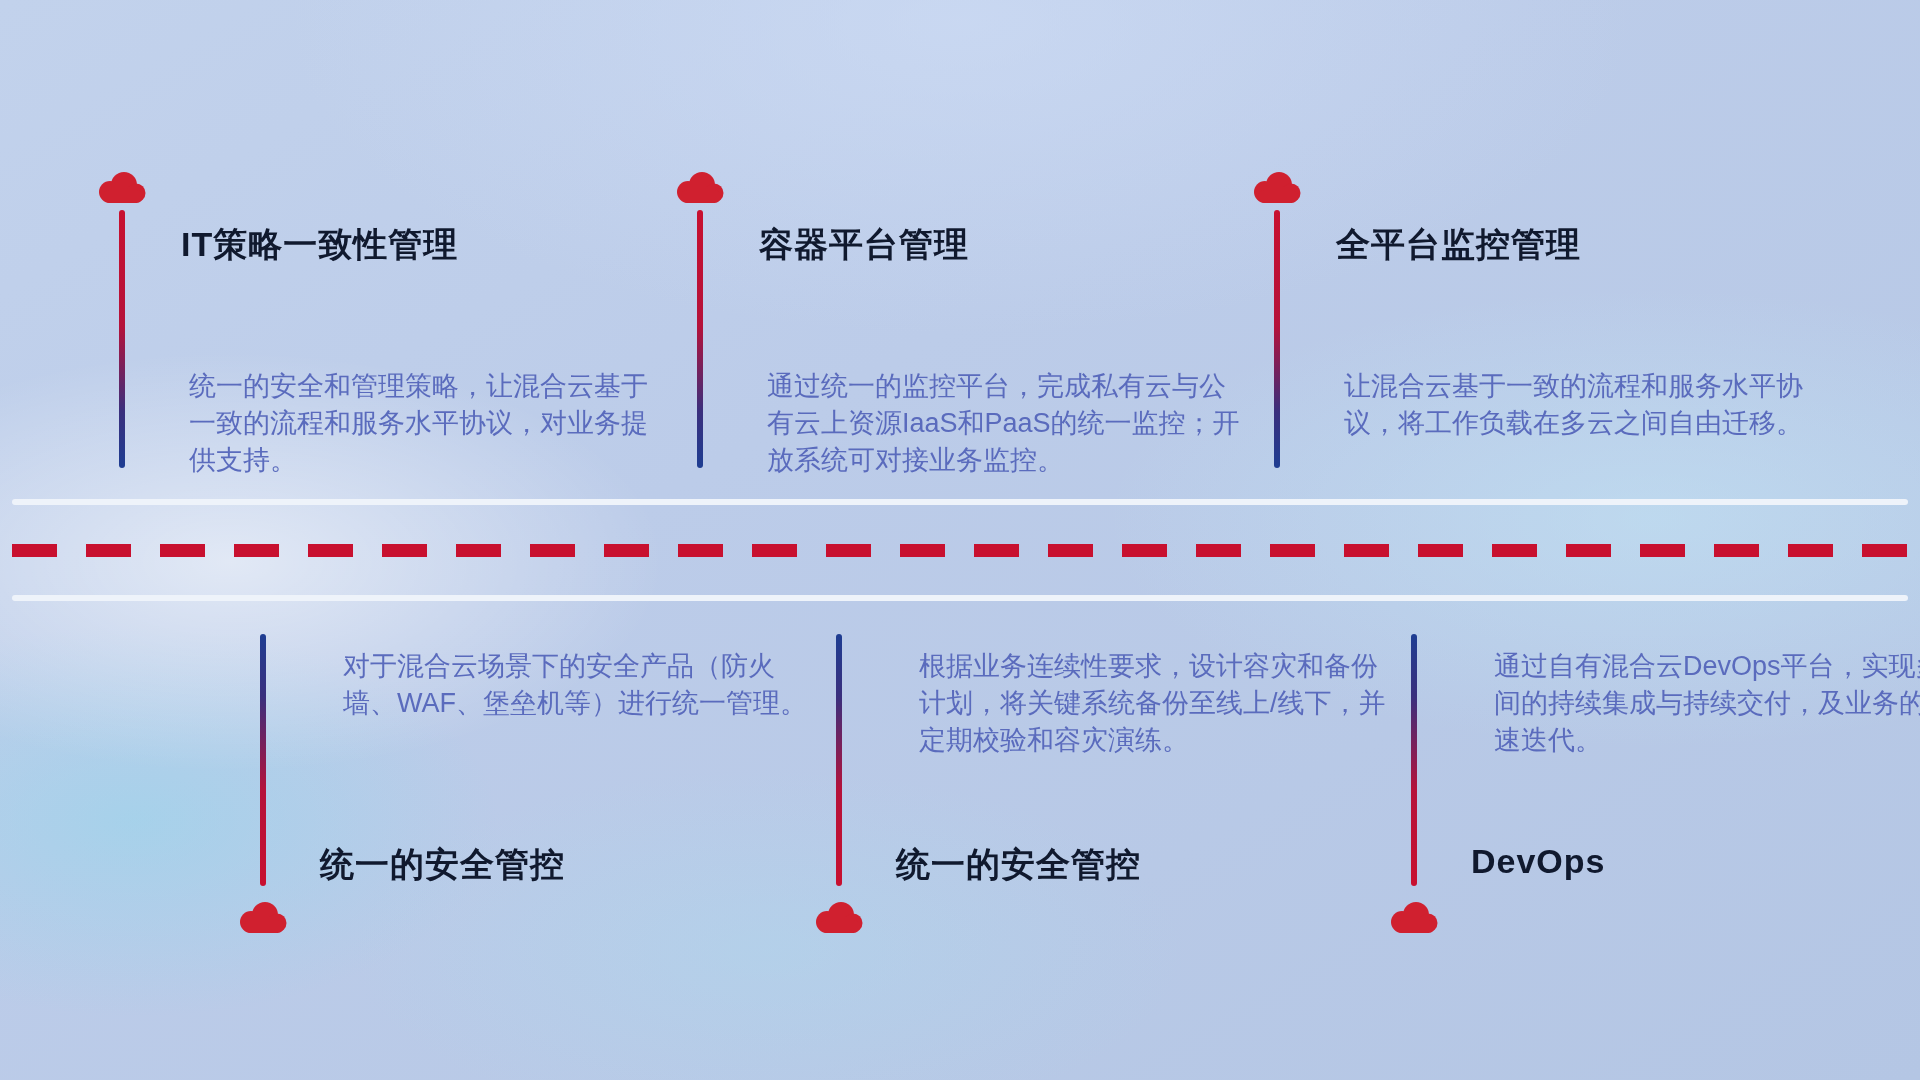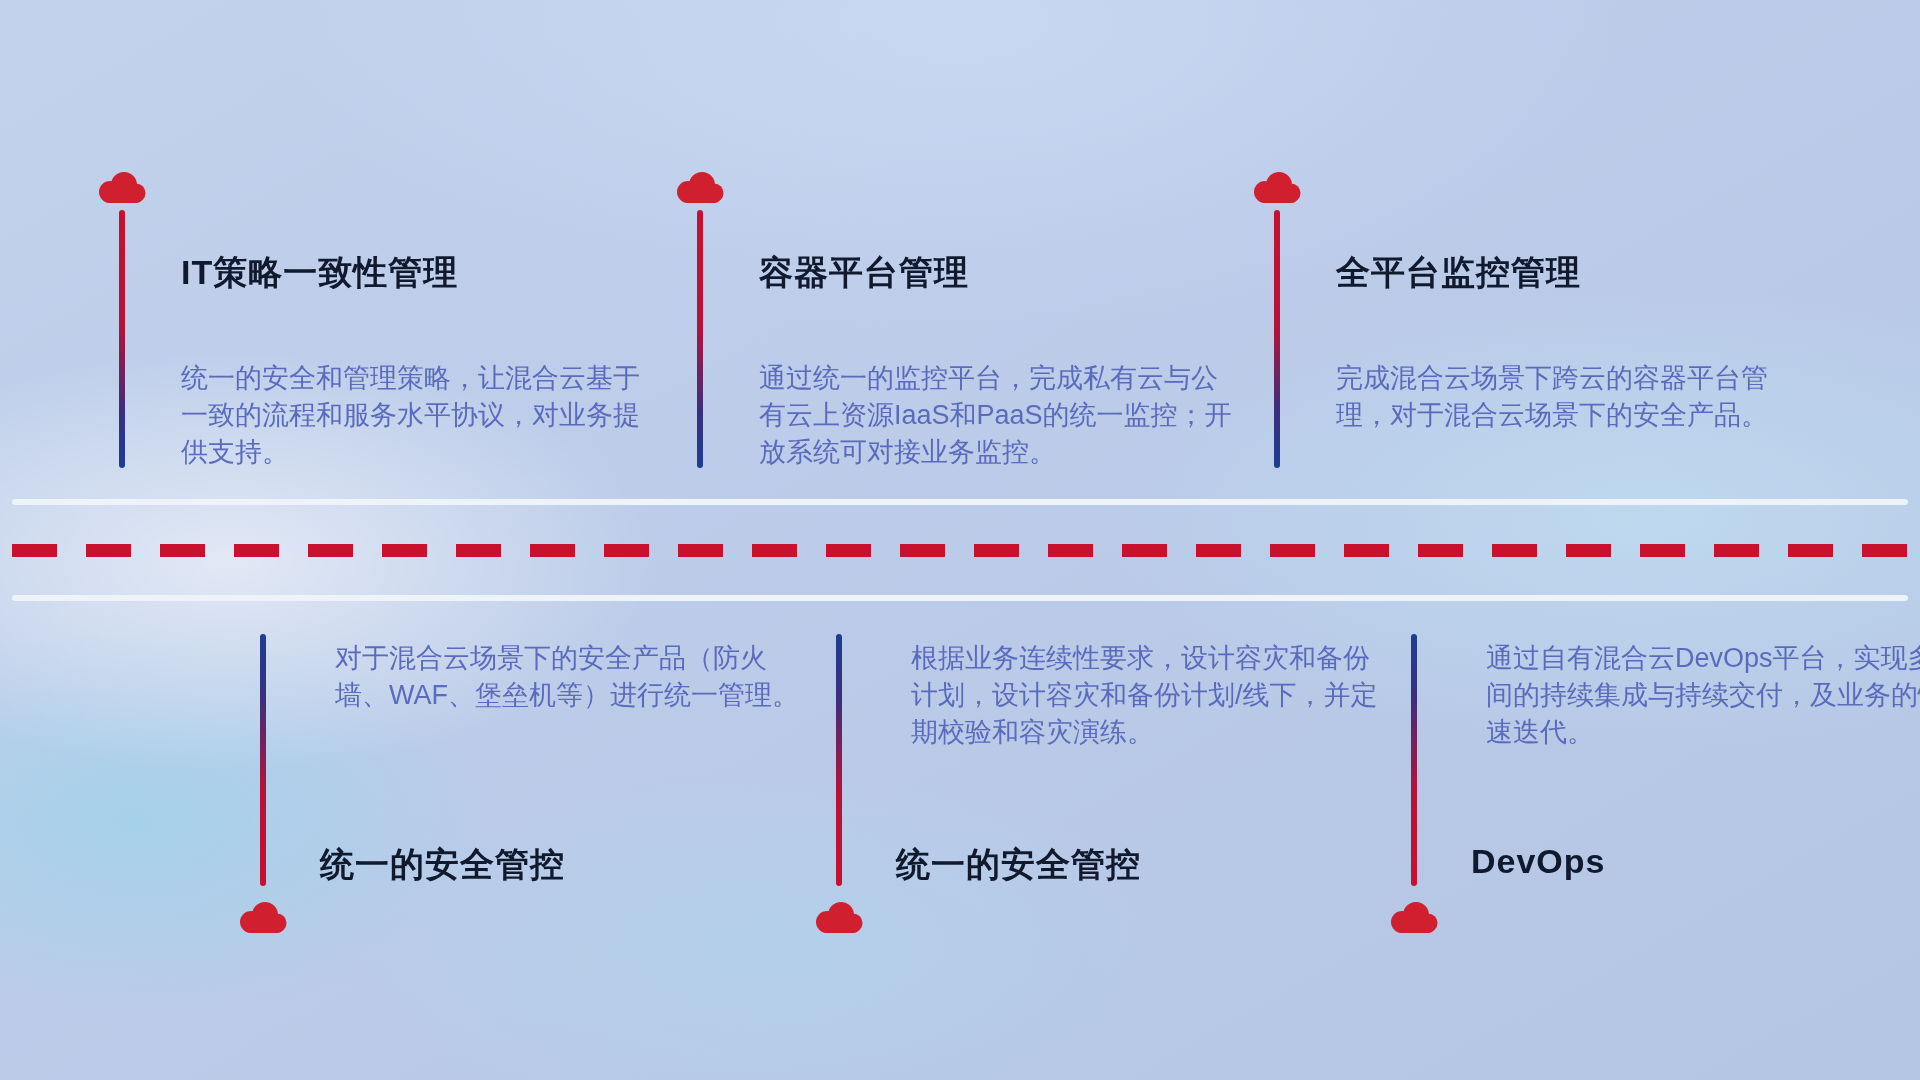--- a/index.html
+++ b/index.html
@@ -21,27 +21,27 @@
   .cloud{position:absolute;left:0;width:56px;height:38px;}
   .cloud svg{display:block;}
   .pole{position:absolute;width:6px;border-radius:3px;}
   .pole.down{left:25px;background:linear-gradient(180deg,#c8102f 0%,#b5123a 45%,#3a2f7d 78%,#1e3d92 100%);}
   .pole.up{left:25px;background:linear-gradient(180deg,#1e3d92 0%,#3a2f7d 25%,#b5123a 62%,#c8102f 100%);}
   .title{
     position:absolute;left:87px;margin:0;
     font-size:34px;font-weight:bold;color:#10192e;letter-spacing:1px;white-space:nowrap;
   }
   .desc{
-    position:absolute;left:87px;margin:0;width:480px;
+    position:absolute;left:87px;margin:8px;width:480px;
     font-size:27px;line-height:37px;color:#5a6bbd;
   }
   
   .item.top .cloud{top:0;}
   .item.top .pole{top:40px;height:258px;}
-  .item.top .title{top:52px;margin-top:28px;}
+  .item.top .title{top:52px;}
   .item.top .desc{top:190px;}
   
   .item.bottom .pole{top:0;height:252px;}
   .item.bottom .desc{top:6px;left:100px;}
   .item.bottom .title{top:208px;left:85px;}
   .item.bottom .cloud{top:266px;}
   
   #top1{left:94px;top:170px;}
   #top2{left:672px;top:170px;}
   #top3{left:1249px;top:170px;}
@@ -94,21 +94,21 @@
     <div class="cloud">
       <svg viewBox="0 0 56 36" width="56" height="36">
         <circle cx="16" cy="22" r="11" fill="#d0202f"></circle>
         <circle cx="30" cy="15" r="13" fill="#d0202f"></circle>
         <circle cx="42" cy="23" r="9.5" fill="#d0202f"></circle>
         <rect x="9" y="20" width="40" height="13" rx="6.5" fill="#d0202f"></rect>
       </svg>
     </div>
     <div class="pole down"></div>
     <h2 class="title">全平台监控管理</h2>
-    <p class="desc">完成混合云场景下跨云的容器平台管理，对于混合云场景下的安全产品。</p>
+    <p class="desc">让混合云基于一致的流程和服务水平协议，将工作负载在多云之间自由迁移。</p>
   </div>
 
   <div class="road-line upper"></div>
   <div class="road-dash"></div>
   <div class="road-line lower"></div>
 
   <div class="item bottom" id="bot1">
     <div class="pole up"></div>
     <p class="desc">对于混合云场景下的安全产品（防火墙、WAF、堡垒机等）进行统一管理。</p>
     <h2 class="title">统一的安全管控</h2>
@@ -117,21 +117,21 @@
         <circle cx="16" cy="22" r="11" fill="#d0202f"></circle>
         <circle cx="30" cy="15" r="13" fill="#d0202f"></circle>
         <circle cx="42" cy="23" r="9.5" fill="#d0202f"></circle>
         <rect x="9" y="20" width="40" height="13" rx="6.5" fill="#d0202f"></rect>
       </svg>
     </div>
   </div>
 
   <div class="item bottom" id="bot2">
     <div class="pole up"></div>
-    <p class="desc">根据业务连续性要求，设计容灾和备份计划，设计容灾和备份计划/线下，并定期校验和容灾演练。</p>
+    <p class="desc">根据业务连续性要求，设计容灾和备份计划，将关键系统备份至线上/线下，并定期校验和容灾演练。</p>
     <h2 class="title">统一的安全管控</h2>
     <div class="cloud">
       <svg viewBox="0 0 56 36" width="56" height="36">
         <circle cx="16" cy="22" r="11" fill="#d0202f"></circle>
         <circle cx="30" cy="15" r="13" fill="#d0202f"></circle>
         <circle cx="42" cy="23" r="9.5" fill="#d0202f"></circle>
         <rect x="9" y="20" width="40" height="13" rx="6.5" fill="#d0202f"></rect>
       </svg>
     </div>
   </div>

